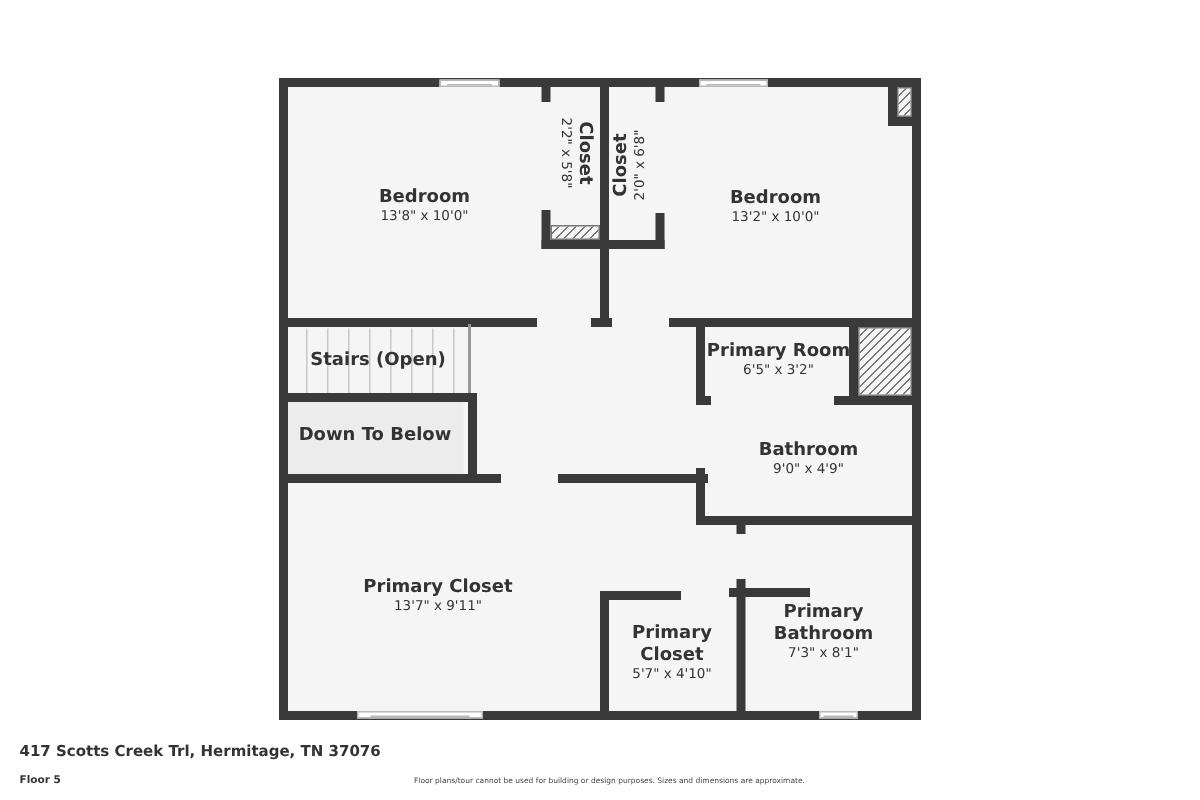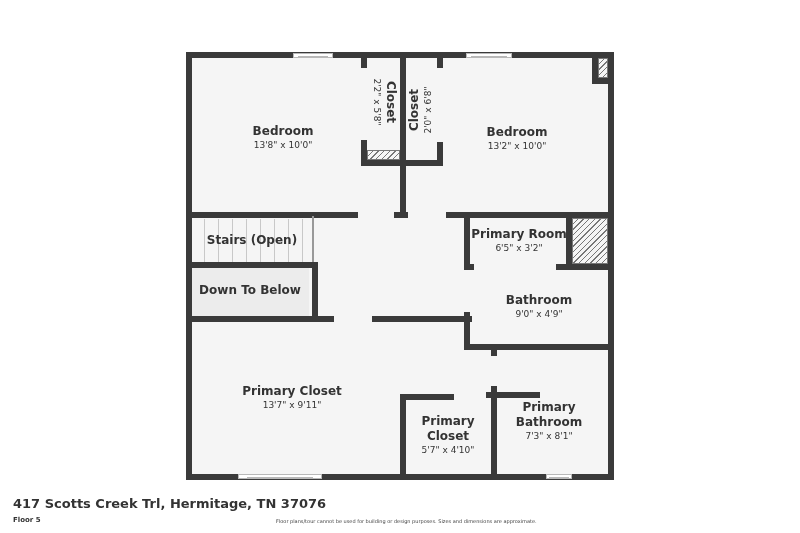--- a/index.html
+++ b/index.html
@@ -8,21 +8,21 @@
   .floor { position:absolute; left:189px; top:55px; width:422px; height:422px; background:#f5f5f5; }
   .wall { position:absolute; background:#3a3a3a; }
   .win { position:absolute; background:#ffffff; border:1px solid #b8b8b8; box-sizing:border-box; }
   .win::after { content:""; position:absolute; left:10%; right:10%; top:50%; height:1px; background:#b8b8b8; }
   .hatch { position:absolute; background:repeating-linear-gradient(135deg,#f5f5f5 0 3px,#777 3px 4px); border:1px solid #777; box-sizing:border-box; }
   .stairs-tread { position:absolute; top:219px; width:1px; height:45px; background:#c8c8c8; }
   .otb { position:absolute; left:192px; top:268px; width:117px; height:48px; background:#ececec; }
   .room-label { position:absolute; text-align:center; color:#333; font-weight:bold; font-size:12px; line-height:15px; transform:translate(-50%,-50%); white-space:nowrap; }
   .room-dim { display:block; font-weight:normal; font-size:9px; line-height:12px; color:#333; }
   .vert { transform:translate(-50%,-50%) rotate(90deg); }
-  .footer-addr { position:absolute; left:13px; top:496px; font-size:13px; font-weight:bold; color:#333; }
+  .footer-addr { position:absolute; left:13px; top:496px; font-size:10px; font-weight:bold; color:#333; }
   .footer-floor { position:absolute; left:13px; top:516px; font-size:7px; font-weight:bold; color:#333; }
   .footer-disc { position:absolute; left:276px; top:518px; font-size:5px; color:#444; }
 </style>
 </head>
 <body>
 
 <div class="plan">
   <div class="floor"></div>
   <div class="otb"></div>
 

